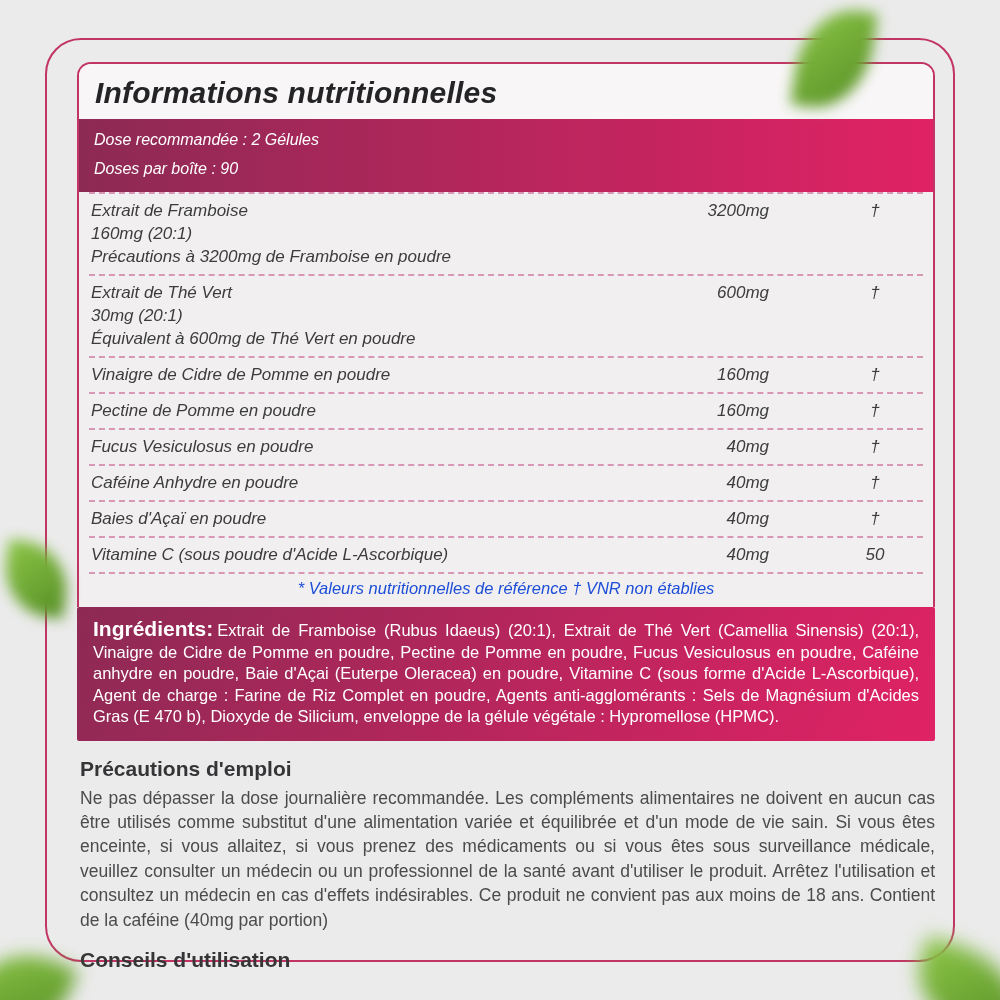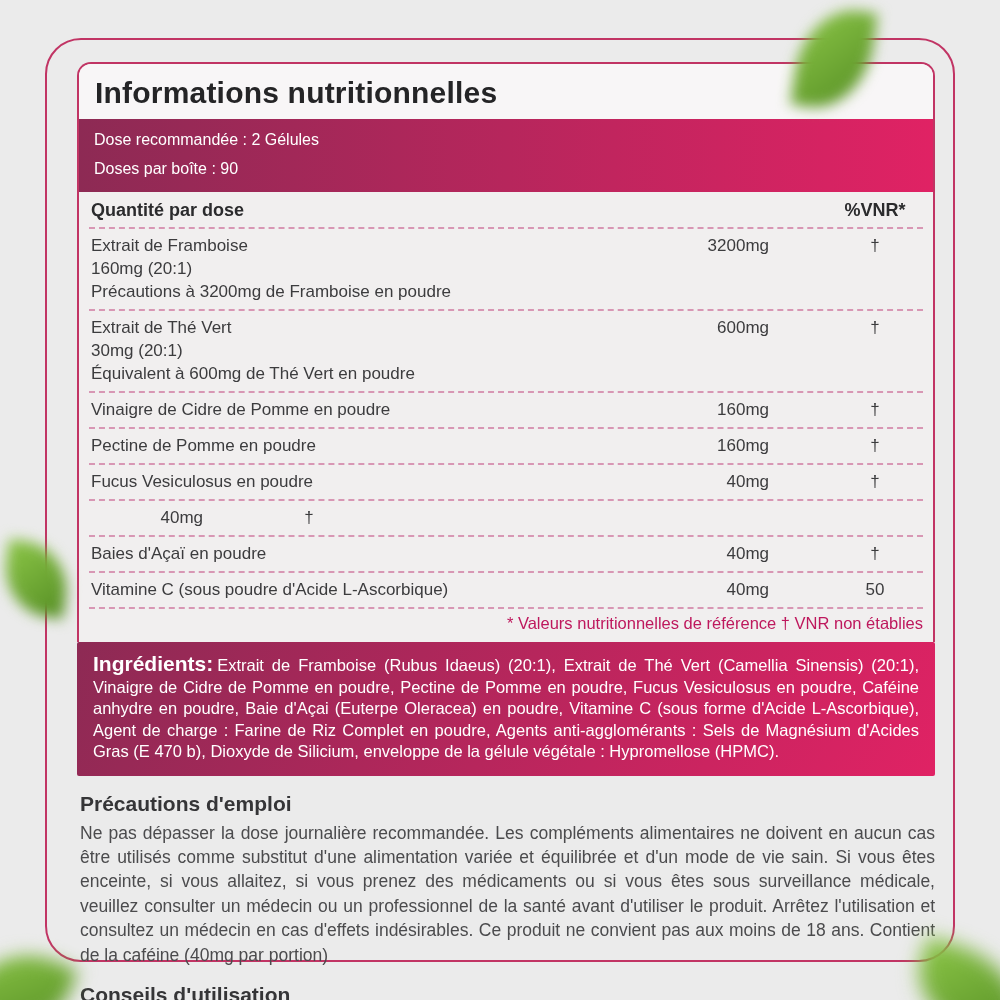--- a/index.html
+++ b/index.html
@@ -14,21 +14,21 @@
     position:absolute;left:45px;top:38px;width:906px;height:920px;
     border:2.5px solid #c13464;border-radius:36px;z-index:1;
   }
   .content{
     position:absolute;left:77px;top:62px;width:858px;z-index:2;
   }
   
   .card{
     border:2px solid #c13464;border-bottom:none;
     border-radius:14px 14px 0 0;
-    background:#f1efef;overflow:hidden;
+    background:#f1efef;overflow:hidden;font-style:italic;
   }
   .card-title{
     background:#f8f6f7;padding:12px 16px 9px 16px;
     font-size:30px;font-weight:700;color:#242426;letter-spacing:.2px;
   }
   .banner{
     background:linear-gradient(90deg,#8d2a54 0%,#e02264 100%);
     color:#ffffff;padding:6px 15px 9px 15px;
     font-size:16px;line-height:29px;font-weight:400;
   }
@@ -40,22 +40,22 @@
   .t-row{
     display:flex;align-items:flex-start;
     border-top:2px dashed #d897b4;
     padding:5px 2px 6px 2px;font-size:17px;line-height:23px;color:#3c3c3e;
   }
   .col-name{flex:1;padding-right:8px;}
   .col-amount{width:112px;text-align:right;white-space:nowrap;}
   .col-vnr{width:92px;margin-left:60px;text-align:center;}
   .footnote{
     border-top:2px dashed #d897b4;
-    text-align:right;padding:5px 0 9px 0;
-    font-size:16.5px;color:#be185d;
+    text-align:center;padding:5px 0 9px 0;
+    font-size:16.5px;color:#1d4ed8;
   }
   
   .ingredients{
     background:linear-gradient(120deg,#8d2a54 0%,#e02264 100%);
     border-radius:2px;color:#ffffff;
     padding:11px 16px 13px 16px;
     font-size:16.5px;line-height:21.5px;text-align:justify;
   }
   .ing-label{font-size:21px;font-weight:700;margin-right:4px;}
   
@@ -91,25 +91,20 @@
 
   <div class="card">
     <div class="card-title">Informations nutritionnelles</div>
 
     <div class="banner">
       <div>Dose recommandée : 2 Gélules</div>
       <div>Doses par boîte : 90</div>
     </div>
 
     <div class="table">
-      <div class="t-header">
-        <div class="col-name">Quantité par dose</div>
-        <div class="col-amount"></div>
-        <div class="col-vnr">%VNR*</div>
-      </div>
 
       <div class="t-row">
         <div class="col-name">
           <div>Extrait de Framboise</div>
           <div>160mg (20:1)</div>
           <div>Précautions à 3200mg de Framboise en poudre</div>
         </div>
         <div class="col-amount">3200mg</div>
         <div class="col-vnr">†</div>
       </div>
@@ -136,20 +131,21 @@
         <div class="col-vnr">†</div>
       </div>
 
       <div class="t-row">
         <div class="col-name">Fucus Vesiculosus en poudre</div>
         <div class="col-amount">40mg</div>
         <div class="col-vnr">†</div>
       </div>
 
       <div class="t-row">
+        <div class="col-name">Caféine Anhydre en poudre</div>
         <div class="col-amount">40mg</div>
         <div class="col-vnr">†</div>
       </div>
 
       <div class="t-row">
         <div class="col-name">Baies d'Açaï en poudre</div>
         <div class="col-amount">40mg</div>
         <div class="col-vnr">†</div>
       </div>
 

